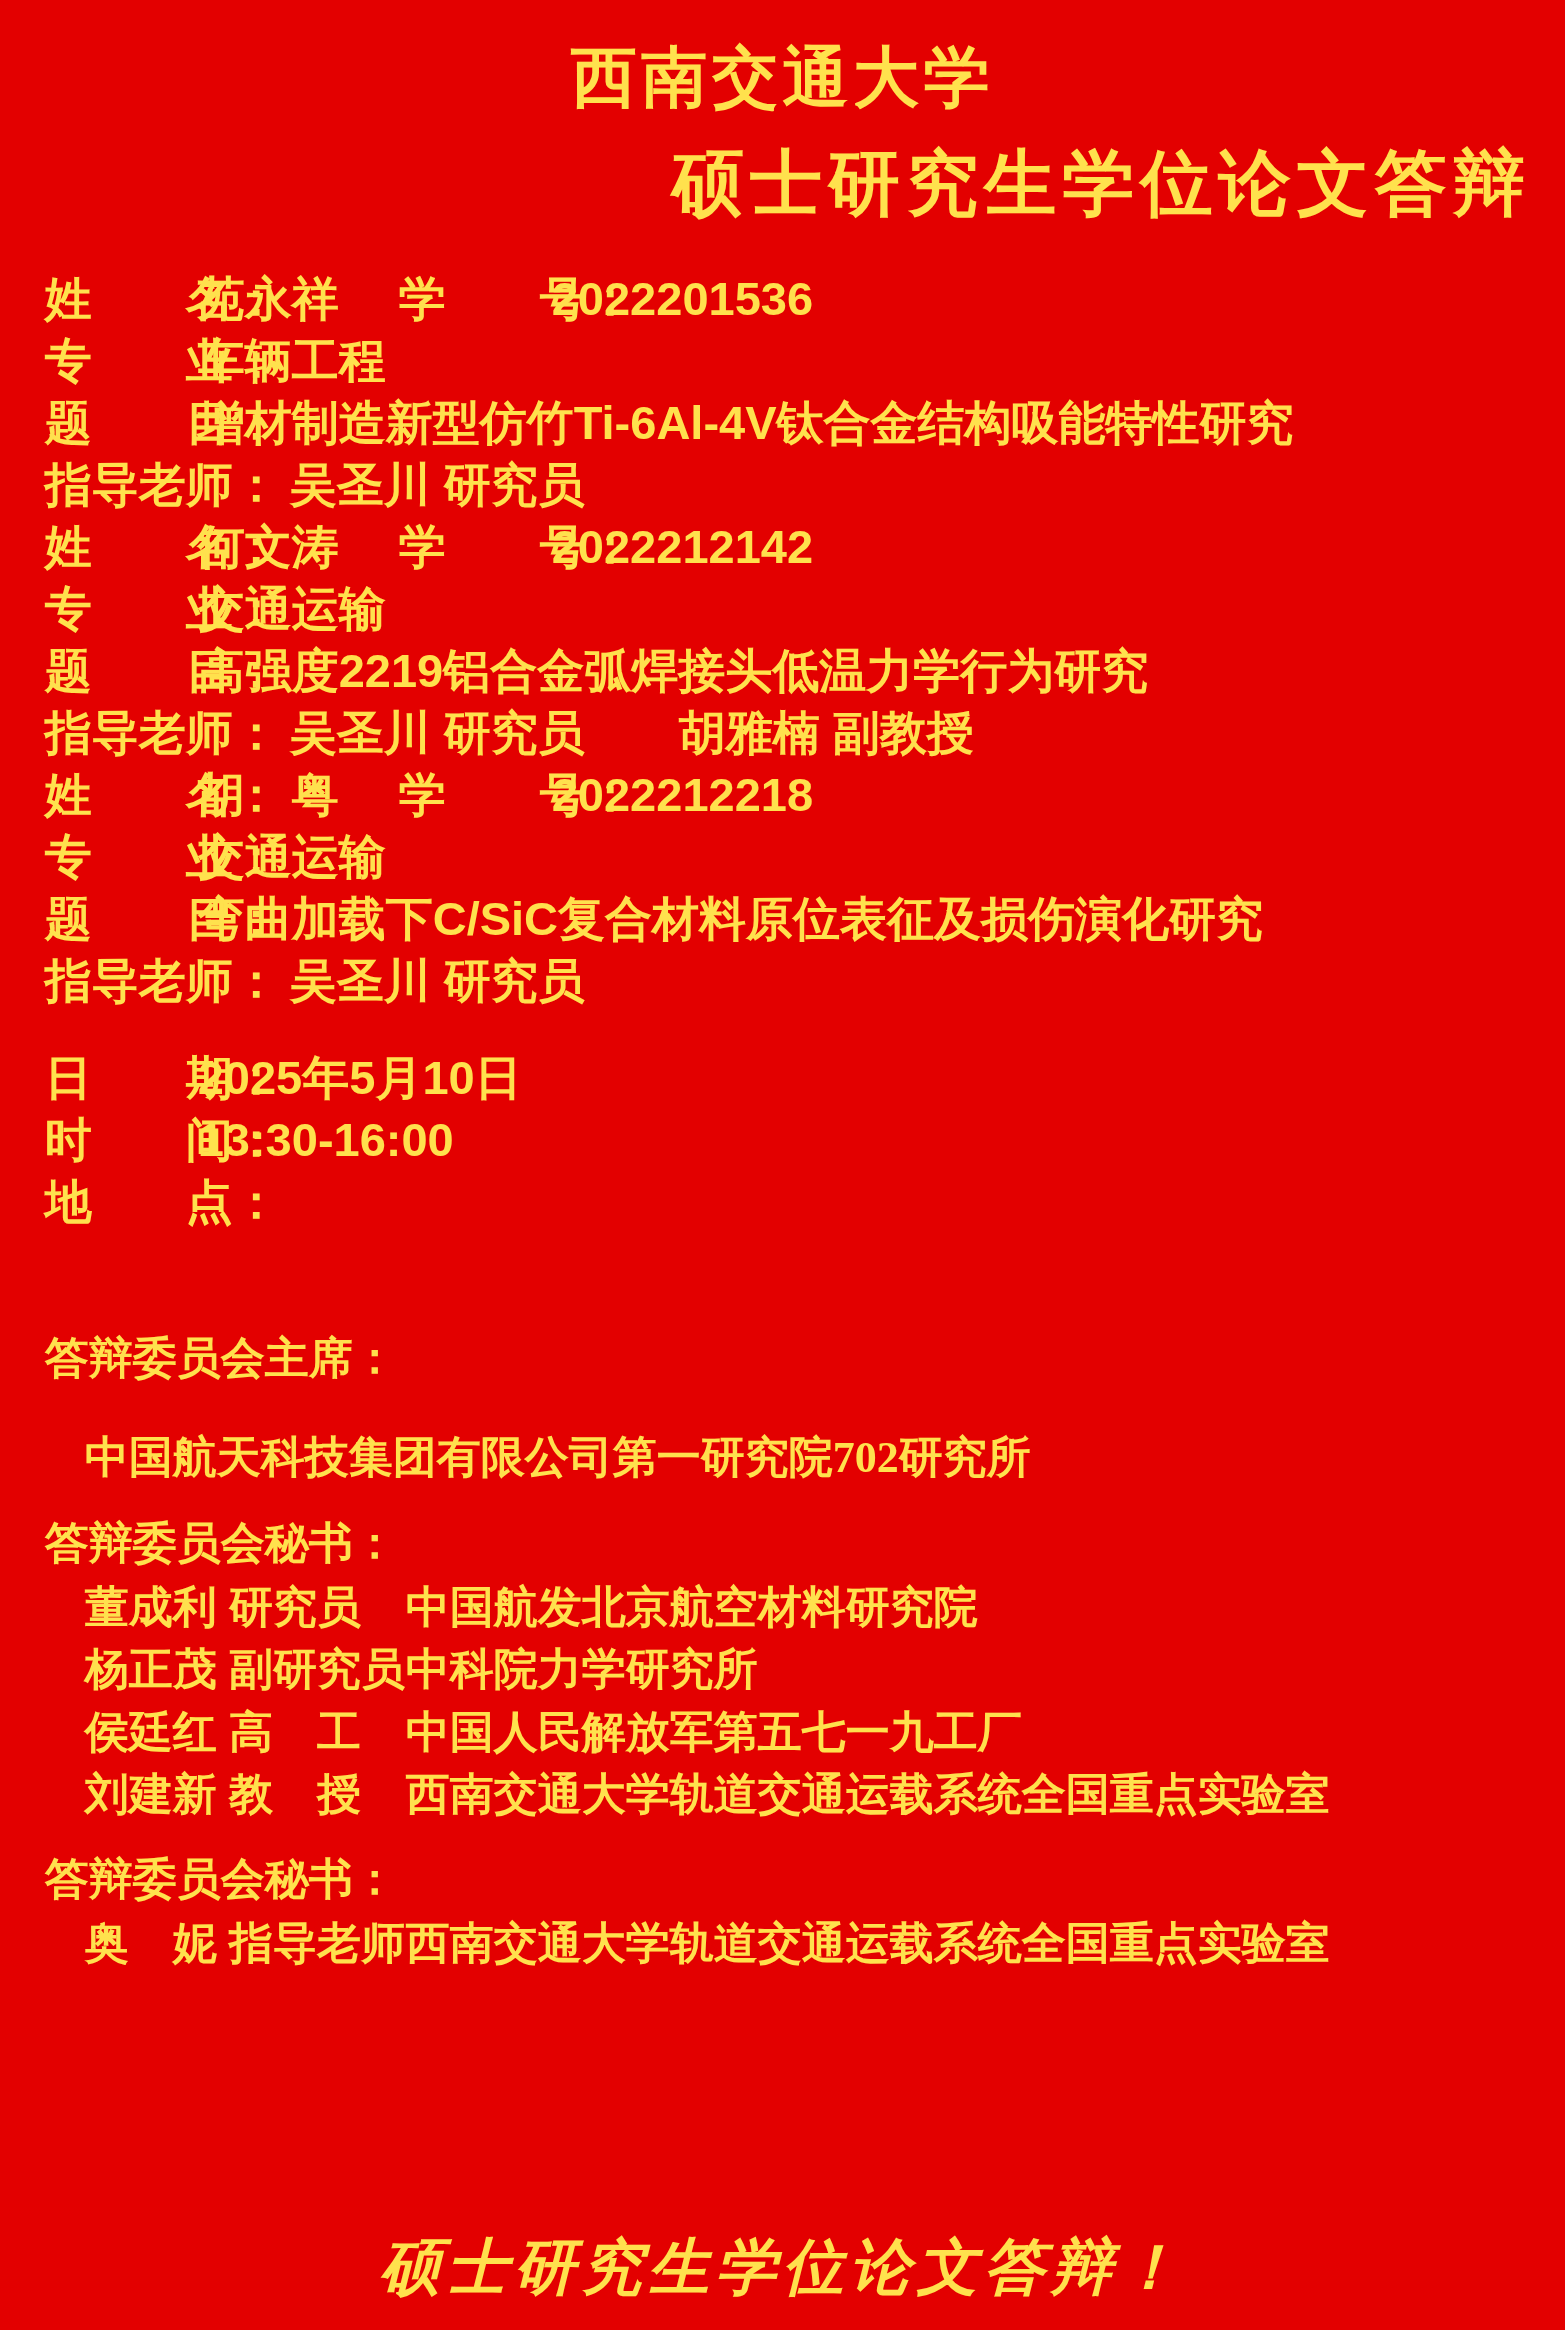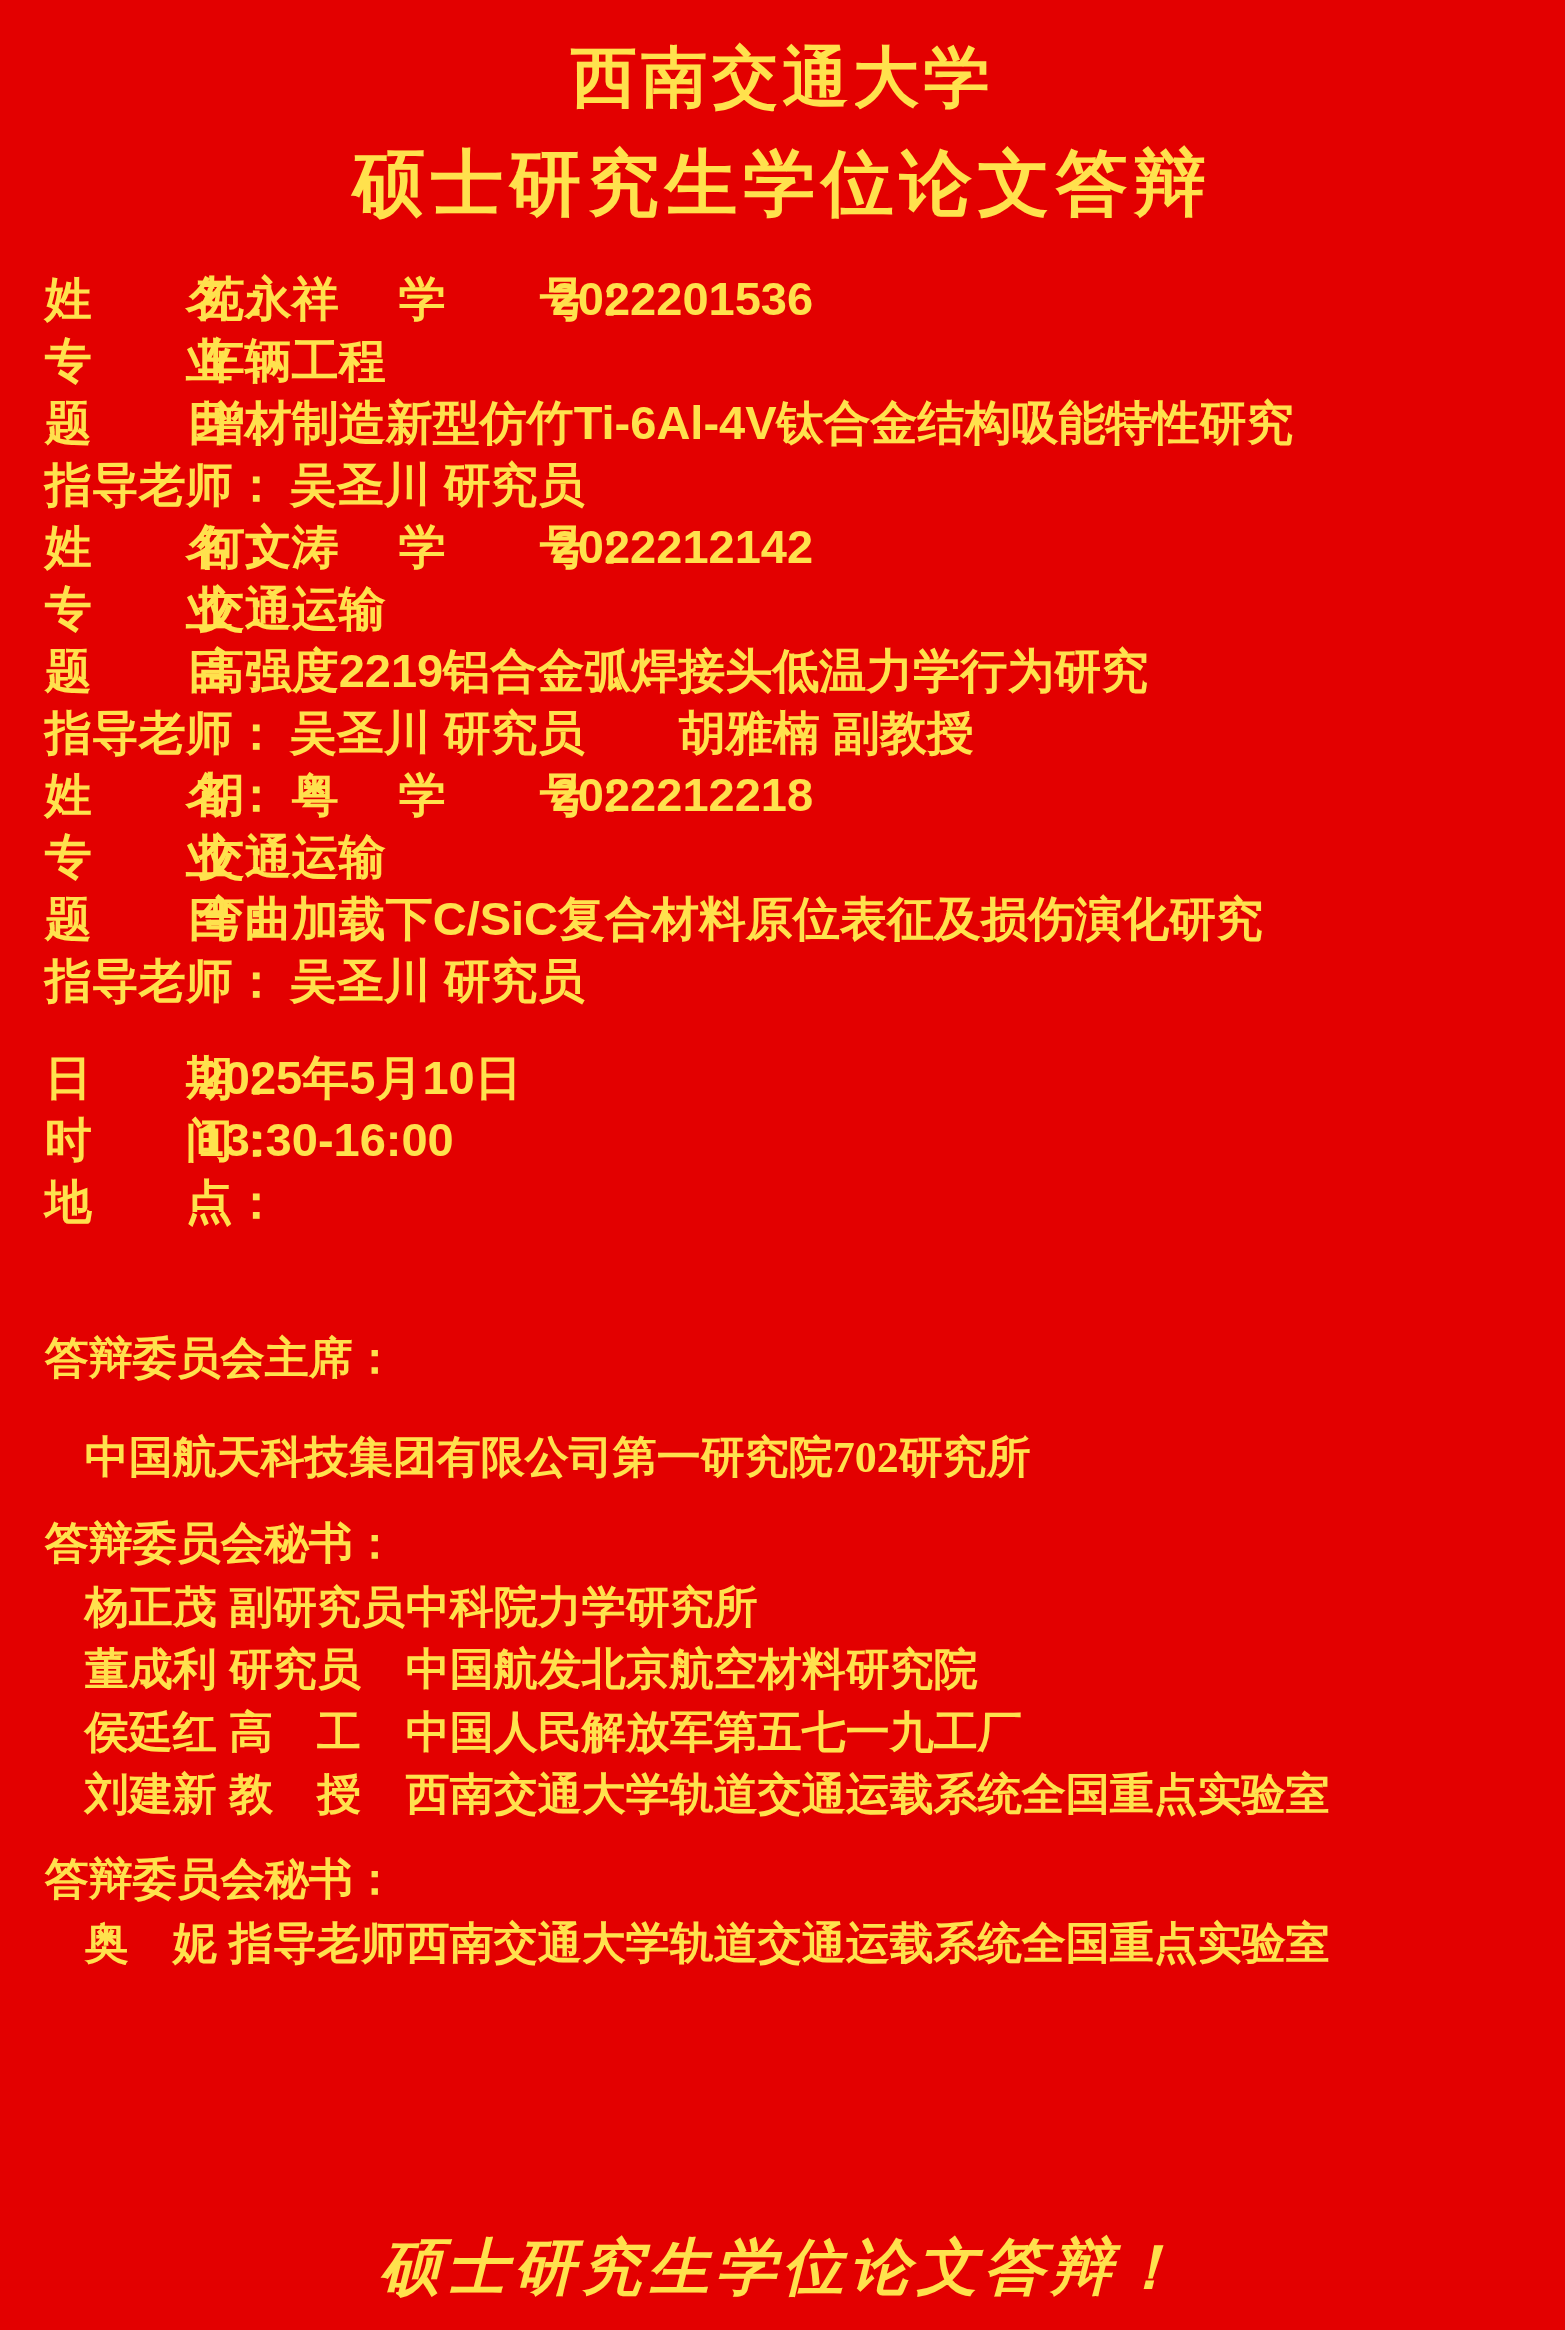--- a/index.html
+++ b/index.html
@@ -34,20 +34,21 @@
     line-height: 1.15;
     color: #ffe14d;
   }
   .title-2 {
     font-size: 72px;
     font-weight: bold;
     letter-spacing: 6.1px;
     line-height: 1.3;
     margin-top: 21.4px;
     color: #ffe14d;
+    text-align: right;
   }
 
   
   .info-block {
     margin-top: 37px;
     padding-left: 10.7px;
   }
   .row {
     display: flex;
     align-items: baseline;
@@ -217,26 +218,26 @@
 
   <div class="committee">
 
     <div class="com-head">答辩委员会主席：</div>
     <div class="com-row chair">
       <span class="com-org">中国航天科技集团有限公司第一研究院702研究所</span>
     </div>
 
     <div class="com-head">答辩委员会秘书：</div>
     <div class="com-row">
+      <span class="com-name">董成利  研究员</span>
+      <span class="com-org">中国航发北京航空材料研究院</span>
+    </div>
+    <div class="com-row">
       <span class="com-name">杨正茂  副研究员</span>
       <span class="com-org">中科院力学研究所</span>
-    </div>
-    <div class="com-row">
-      <span class="com-name">董成利  研究员</span>
-      <span class="com-org">中国航发北京航空材料研究院</span>
     </div>
     <div class="com-row">
       <span class="com-name">侯廷红  高　工</span>
       <span class="com-org">中国人民解放军第五七一九工厂</span>
     </div>
     <div class="com-row">
       <span class="com-name">刘建新  教　授</span>
       <span class="com-org">西南交通大学轨道交通运载系统全国重点实验室</span>
     </div>
 

